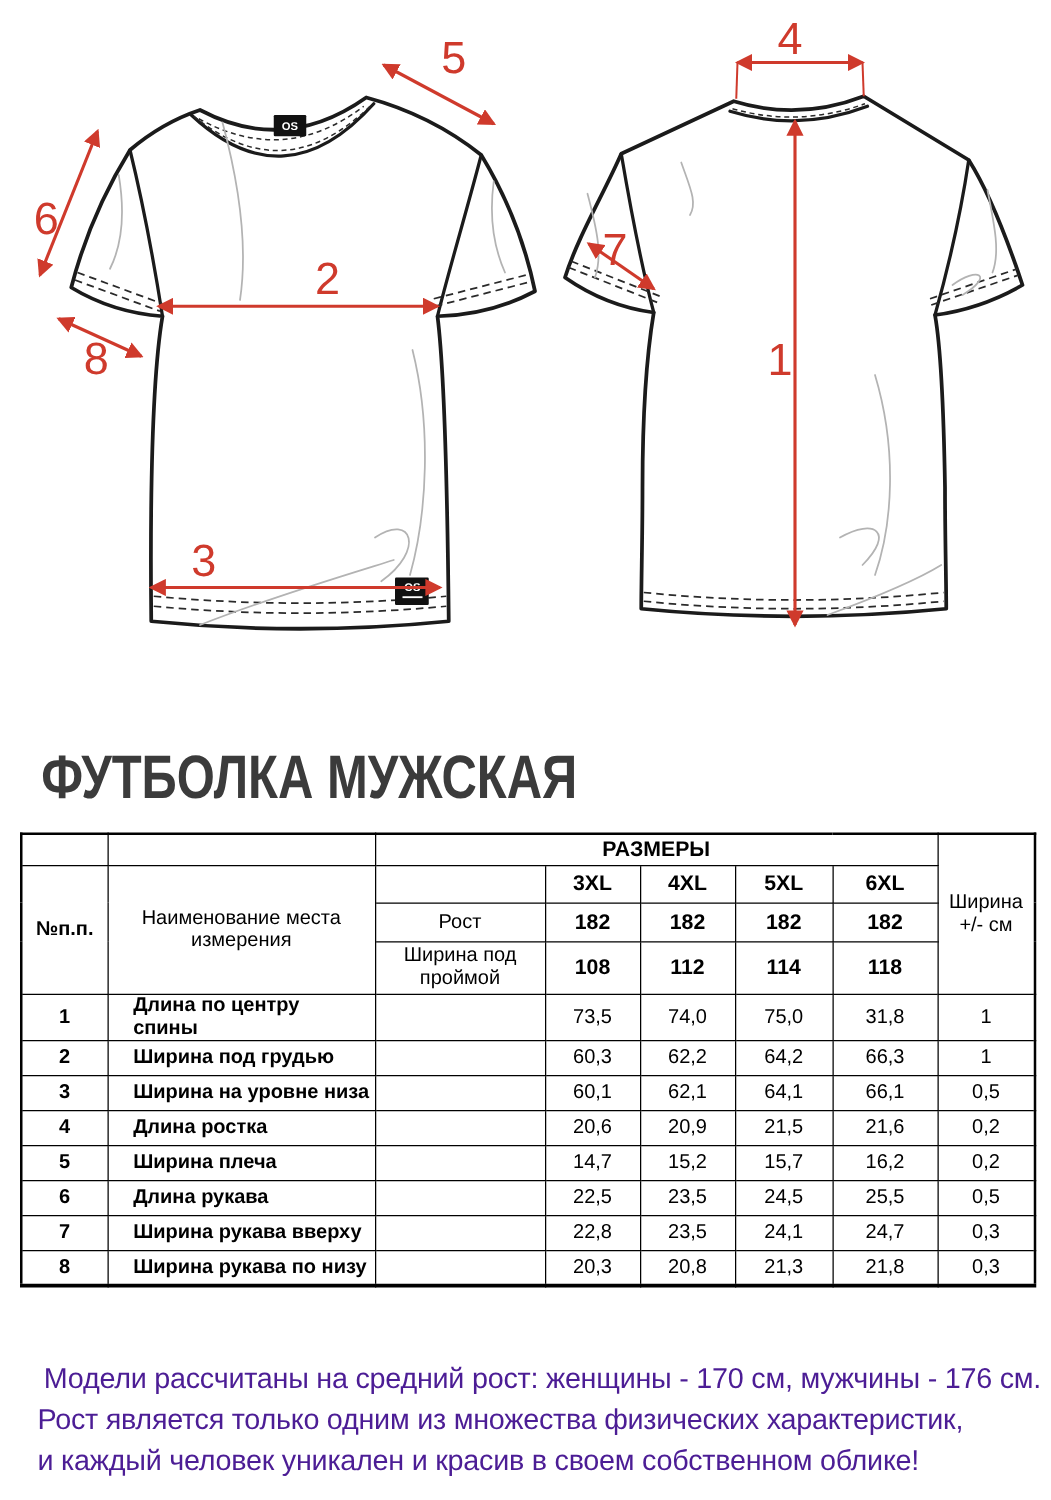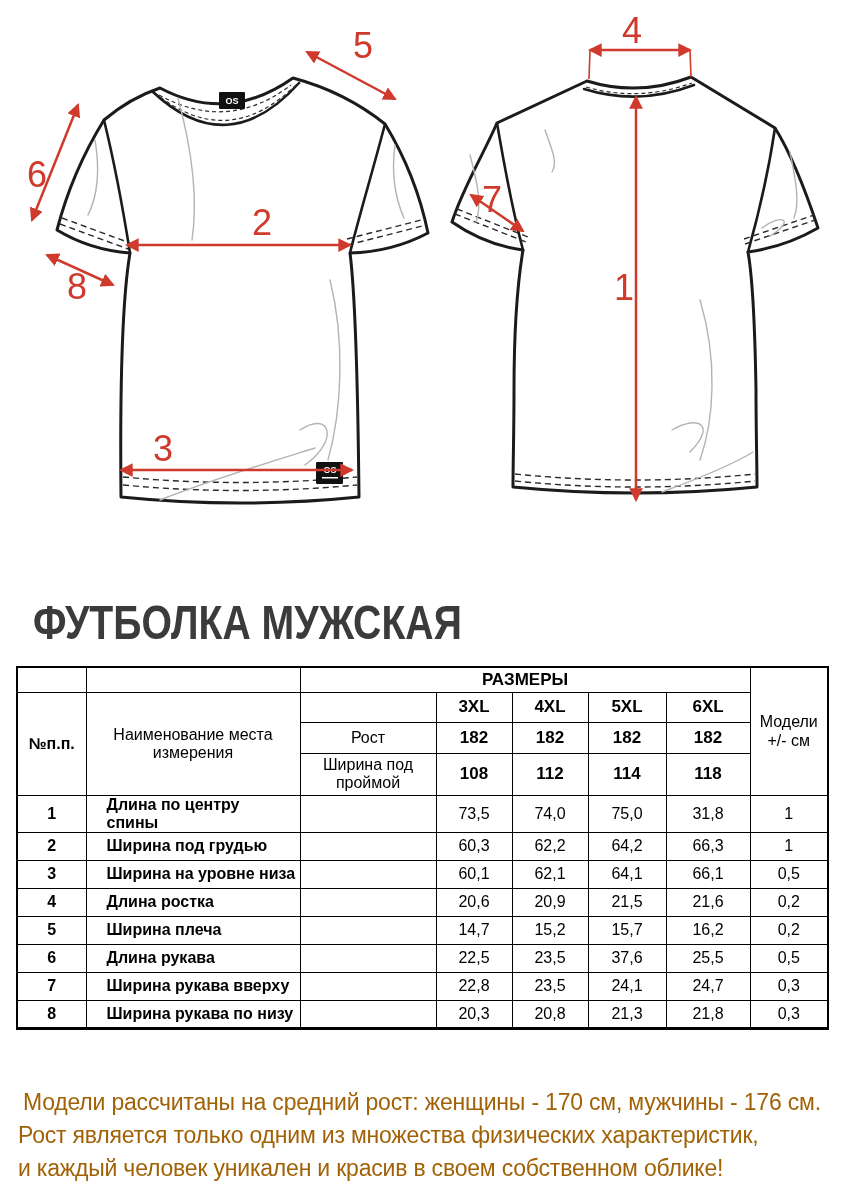--- a/index.html
+++ b/index.html
@@ -23,22 +23,22 @@
               overflow:hidden;}
   #size-table .b{font-weight:bold;}
   #size-table .sz{font-size:17px;font-weight:bold;}
   #size-table .name{text-align:left;padding-left:20px;font-weight:bold;}
   #size-table .hdr-sizes{font-size:17px;font-weight:bold;}
   .row-h1{height:25px}.row-h2{height:30px}.row-h3{height:31px}.row-h4{height:42px}
   .row-body{height:28px}
   .two-line span{display:block;line-height:19px;}
 
   
-  #footer{position:absolute;left:18px;top:1086px;font-size:23px;line-height:33px;
-          color:#a16207;white-space:nowrap;letter-spacing:-0.2px;}
+  #footer{position:absolute;left:30px;top:1086px;font-size:23px;line-height:33px;
+          color:#4c1d95;white-space:nowrap;letter-spacing:-0.2px;}
   #footer .l1{padding-left:5px;}
 
   
   .outl{fill:#fff;stroke:#1b1b1b;stroke-width:3;stroke-linejoin:round;stroke-linecap:round;}
   .seam{fill:none;stroke:#1b1b1b;stroke-width:2.6;stroke-linecap:round;}
   .stitch{fill:none;stroke:#2a2a2a;stroke-width:1.4;stroke-dasharray:6 4;}
   .stitch2{fill:none;stroke:#2a2a2a;stroke-width:1.2;stroke-dasharray:4 3;}
   .crease{fill:none;stroke:#b3b3b3;stroke-width:1.4;stroke-linecap:round;}
   .arr{fill:none;stroke:#cf3a2c;stroke-width:2.5;}
   .arr-ext{fill:none;stroke:#cf3a2c;stroke-width:1.6;}
@@ -167,21 +167,21 @@
         <col style="width:78px">
       <col style="width:84px">
         <col style="width:78px">
     </colgroup>
     <tbody>
       <tr class="row-h1">
         <td></td>
         <td></td>
         <th colspan="5" class="hdr-sizes">РАЗМЕРЫ</th>
         <td rowspan="4" class="two-line">
-          <span>Модели</span>
+          <span>Ширина</span>
           <span>+/- см</span>
         </td>
       </tr>
       <tr class="row-h2">
         <td rowspan="3" class="b">№п.п.</td>
         <td rowspan="3">Наименование места измерения</td>
         <td></td>
         <td class="sz">3XL</td>
         <td class="sz">4XL</td>
         <td class="sz">5XL</td>
@@ -251,21 +251,21 @@
         <td>15,7</td>
         <td>16,2</td>
         <td>0,2</td>
       </tr>
       <tr class="row-body">
         <td class="b">6</td>
         <td class="name">Длина рукава</td>
         <td></td>
         <td>22,5</td>
         <td>23,5</td>
-        <td>37,6</td>
+        <td>24,5</td>
         <td>25,5</td>
         <td>0,5</td>
       </tr>
       <tr class="row-body">
         <td class="b">7</td>
         <td class="name">Ширина рукава вверху</td>
         <td></td>
         <td>22,8</td>
         <td>23,5</td>
         <td>24,1</td>

